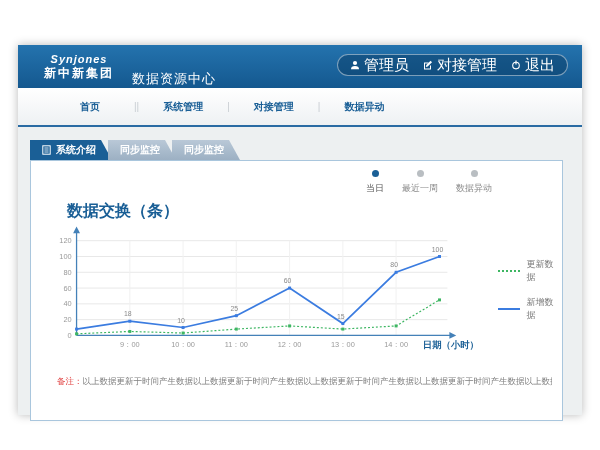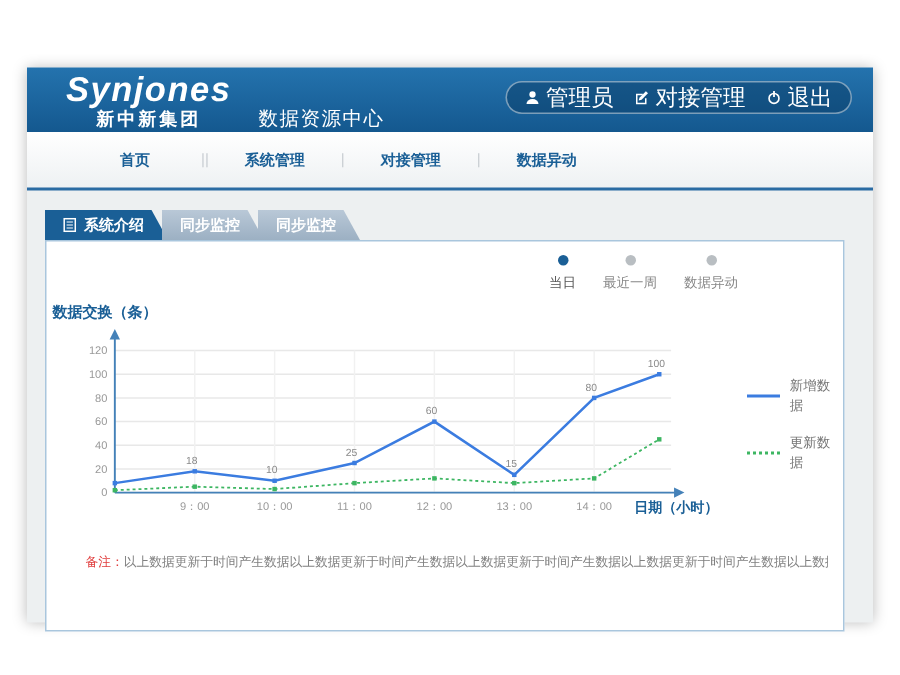--- a/index.html
+++ b/index.html
@@ -6,21 +6,21 @@
   html,body { width:600px; height:450px; background:#fff; overflow:hidden;
               font-family:"Liberation Sans","DejaVu Sans",sans-serif; }
 
   .app { position:absolute; left:18px; top:45px; width:564px; height:370px;
          background:#edf0f1; box-shadow:0 0 9px rgba(0,0,0,.28); }
 
   
   .header { height:43px; background:linear-gradient(#2473ae,#14588f);
             display:flex; align-items:center; position:relative; }
   .logo { margin-left:26px; color:#fff; line-height:1; text-align:center; }
-  .logo-name { font-size:23px; font-weight:bold; font-style:italic; letter-spacing:1px; }
+  .logo-name { font-size:11px; font-weight:bold; font-style:italic; letter-spacing:1px; }
   .logo-sub  { font-size:12px; font-weight:bold; margin-top:2px; letter-spacing:2px; }
   .app-title { color:#fff; font-size:13px; margin-left:18px; margin-top:24px; letter-spacing:1px; }
   .userbar { position:absolute; right:14px; top:9px; height:22px; border-radius:11px;
              background:rgba(8,58,98,.45); border:1px solid rgba(255,255,255,.45);
              display:flex; align-items:center; padding:0 12px; gap:14px; }
   .userbar .uitem { display:flex; align-items:center; gap:4px; color:#fff; font-size:15px; cursor:pointer; }
   .uicon { width:10px; height:10px; display:inline-block; }
 
   
   .nav { height:39px; background:linear-gradient(#ffffff,#eef1f3);
@@ -40,21 +40,21 @@
   
   .panel { background:#fff; border:1px solid #a9c6dd; margin:0 19px 0 12px; height:261px;
            position:relative; z-index:1; }
 
   .filter-row { display:flex; justify-content:flex-end; padding:9px 70px 0 0; gap:18px; }
   .radio-opt { display:flex; align-items:center; gap:5px; font-size:9px; color:#888; cursor:pointer;flex-direction:column; }
   .radio-dot { width:7px; height:7px; border-radius:50%; background:#b9bec2; }
   .radio-opt.sel .radio-dot { background:#1a5f96; }
   .radio-opt.sel { color:#555; }
 
-  .ylabel { font-size:10px; font-weight:bold; color:#1a5f96; margin:6px 0 0 4px; }
+  .ylabel { font-size:16px; font-weight:bold; color:#1a5f96; margin:6px 0 0 36px; }
 
   .chart-row { display:flex; margin:2px 0 0 14px; }
   svg.chart { width:445px; height:136px; }
   .tick  { font-size:7.5px; fill:#999; font-family:"Liberation Sans",sans-serif; }
   .dlabel{ font-size:7px;  fill:#8a8a8a; font-family:"Liberation Sans",sans-serif; }
   .xlabel{ font-size:9.5px; font-weight:bold; fill:#1a5f96; font-family:"Liberation Sans",sans-serif; }
 
   .legend { margin:34px 0 0 14px; display:flex; flex-direction:column; gap:12px; }
   .leg-item { display:flex; align-items:center; gap:7px; font-size:9px; color:#777; }
   .leg-line-solid  { width:22px; height:0; border-top:2px solid #3b7ce0; }
@@ -203,27 +203,27 @@
           <rect x="138.5" y="108.1" width="3" height="3" fill="#3db662"></rect>
           <rect x="192.5" y="104.1" width="3" height="3" fill="#3db662"></rect>
           <rect x="246.5" y="100.9" width="3" height="3" fill="#3db662"></rect>
           <rect x="300.5" y="104.1" width="3" height="3" fill="#3db662"></rect>
           <rect x="354.5" y="100.9" width="3" height="3" fill="#3db662"></rect>
           <rect x="398.5" y="74.5" width="3" height="3" fill="#3db662"></rect>
           <text x="440" y="125" text-anchor="end" class="xlabel">日期（小时）</text>
         </svg>
       <div class="legend">
         <div class="leg-item">
+          <span class="leg-line-dotted"></span>
+          <span>更新数据</span>
+        </div>
+        <div class="leg-item">
           <span class="leg-line-solid"></span>
           <span>新增数据</span>
         </div>
-        <div class="leg-item">
-          <span class="leg-line-dotted"></span>
-          <span>更新数据</span>
-        </div>
       </div>
     </div>
 
     <div class="note">
       <span class="red">备注：</span><span>以上数据更新于时间产生数据以上数据更新于时间产生数据以上数据更新于时间产生数据以上数据更新于时间产生数据以上数据更新于</span>
     </div>
 
   </div>
 </div>
 

